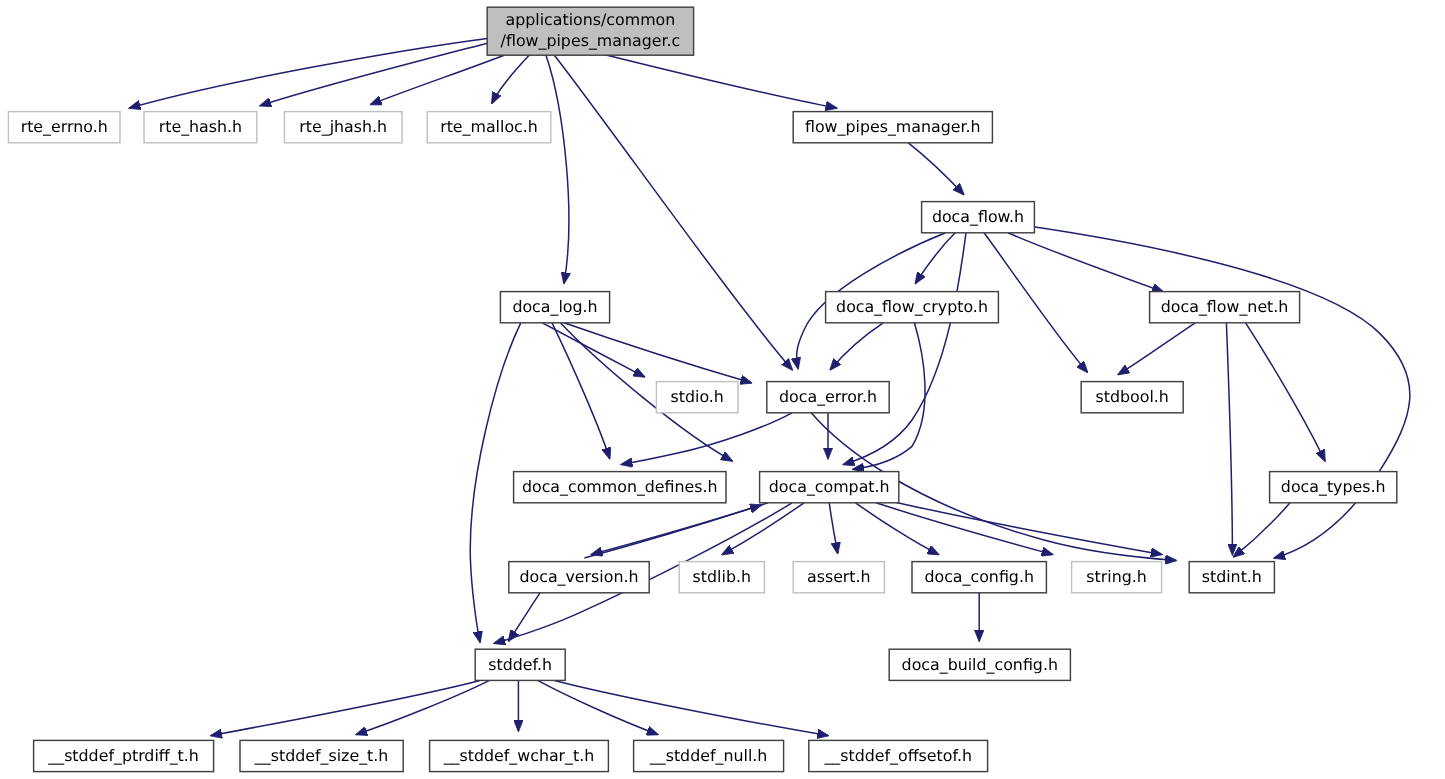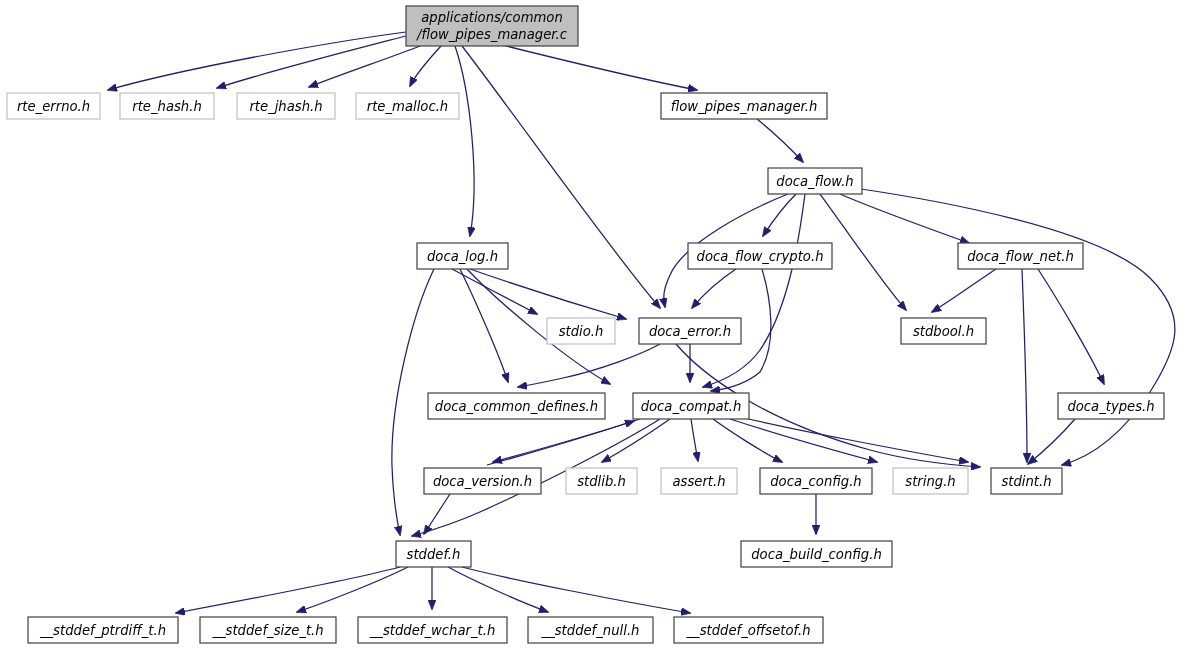--- a/index.html
+++ b/index.html
@@ -1,18 +1,18 @@
 <!DOCTYPE html>
 <html><head>
 <meta charset="utf-8">
 <style>
   html,body{margin:0;padding:0;background:#ffffff;}
   body{width:1204px;height:649px;overflow:hidden;
        font-family:"DejaVu Sans","Liberation Sans",sans-serif;}
-  #graph{position:relative;width:1200px;height:649px;font-style:italic;}
+  #graph{position:relative;width:1200px;height:649px;}
   svg{position:absolute;left:0;top:0;width:1204px;height:649px;}
   .node-label{
     font-size:13.2px;
     fill:#000000;
     text-anchor:middle;
     dominant-baseline:middle;
     font-family:"DejaVu Sans","Liberation Sans",sans-serif;
     paint-order:normal;
   }
   .nbox{fill:#ffffff;stroke:#404040;stroke-width:1.2px;}

